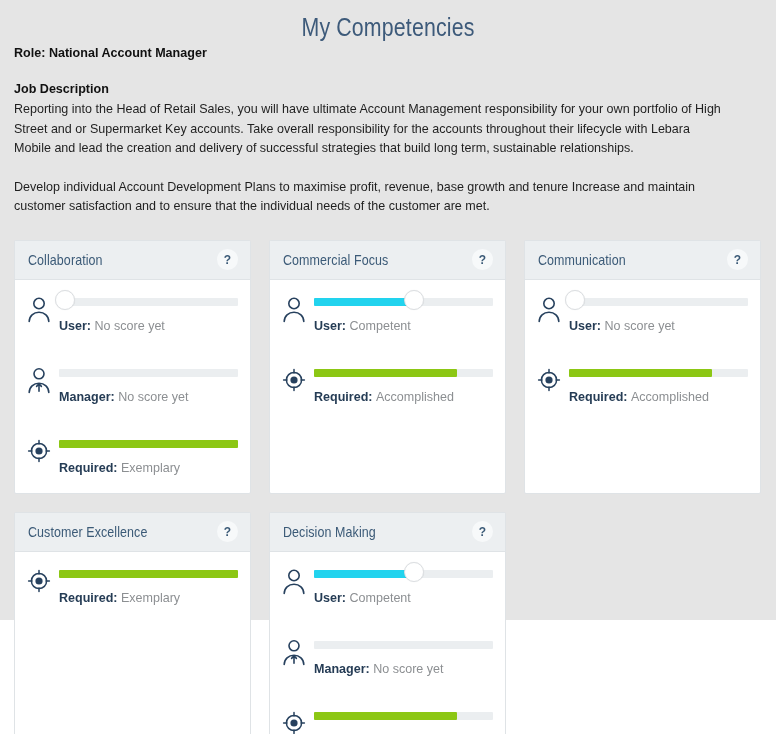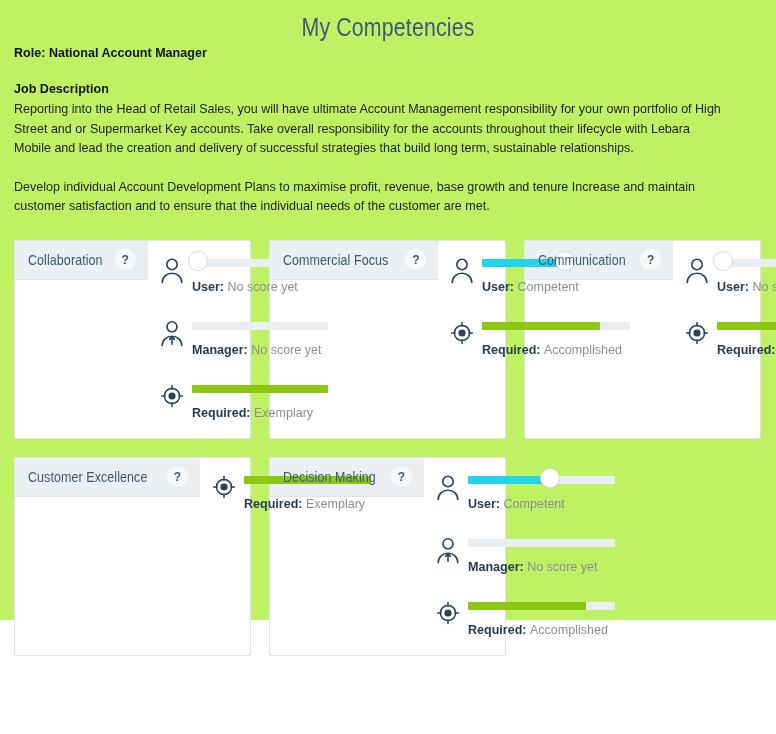--- a/index.html
+++ b/index.html
@@ -10,21 +10,21 @@
     height: 734px;
     background: #ffffff;
     font-family: "Liberation Sans", sans-serif;
     overflow: hidden;
   }
 
   .page {
     position: relative;
     width: 776px;
     height: 620px;
-    background: #bef264;
+    background: #e5e5e5;
   }
 
   
   .page-title {
     text-align: center;
     color: #3d5a7a;
     font-family: "Liberation Sans", sans-serif;
     font-size: 26px;
     font-weight: 400;
     letter-spacing: 0.2px;
@@ -79,21 +79,21 @@
     gap: 18px 18px;
     width: 790px;
   }
 
   .card {
     width: 237px;
     background: #ffffff;
     border: 1px solid #dfe3e6;
     border-radius: 2px;
     display: flex;
-    flex-direction: row;
+    flex-direction: column;
   }
 
   .card-header {
     background: #eceff1;
     border-bottom: 1px solid #dfe3e6;
     height: 39px;
     display: flex;
     align-items: center;
     justify-content: space-between;
     padding: 0 12px 0 13px;
@@ -120,21 +120,21 @@
     justify-content: center;
     cursor: pointer;
     flex: 0 0 auto;
     line-height: 1;
   }
 
   .card-body {
     padding: 13px 12px 14px 11px;
     display: flex;
     flex-direction: column;
-    gap: 19px;
+    gap: 27px;
   }
 
   
   .score-row {
     position: relative;
     min-height: 44px;
   }
   .row-icon {
     position: absolute;
     left: 0;

